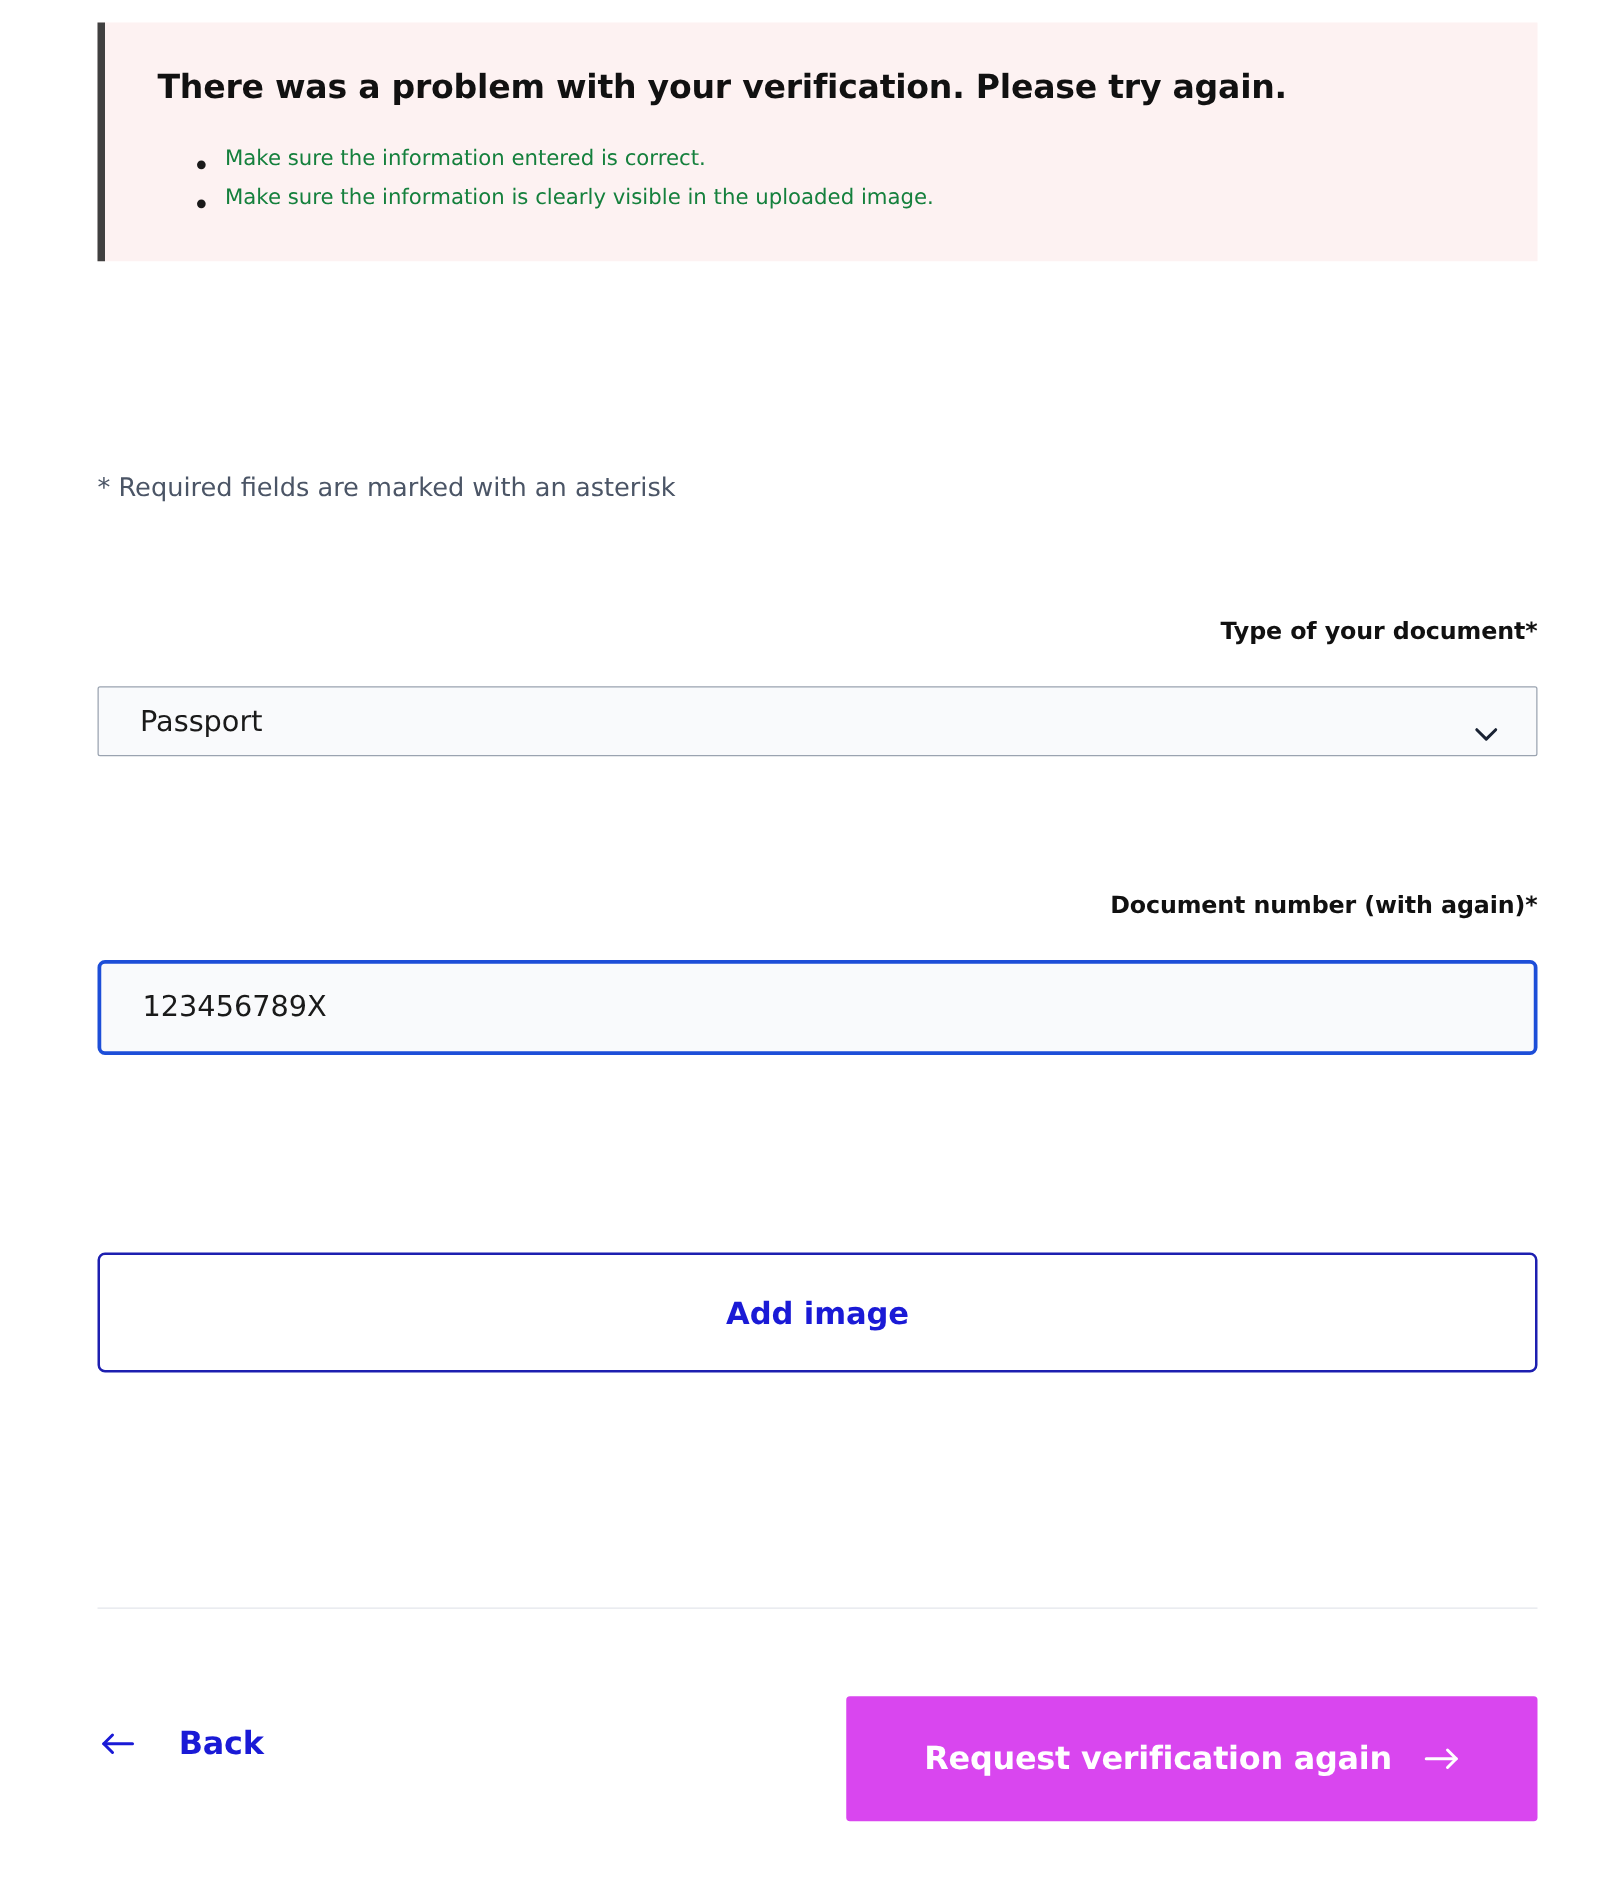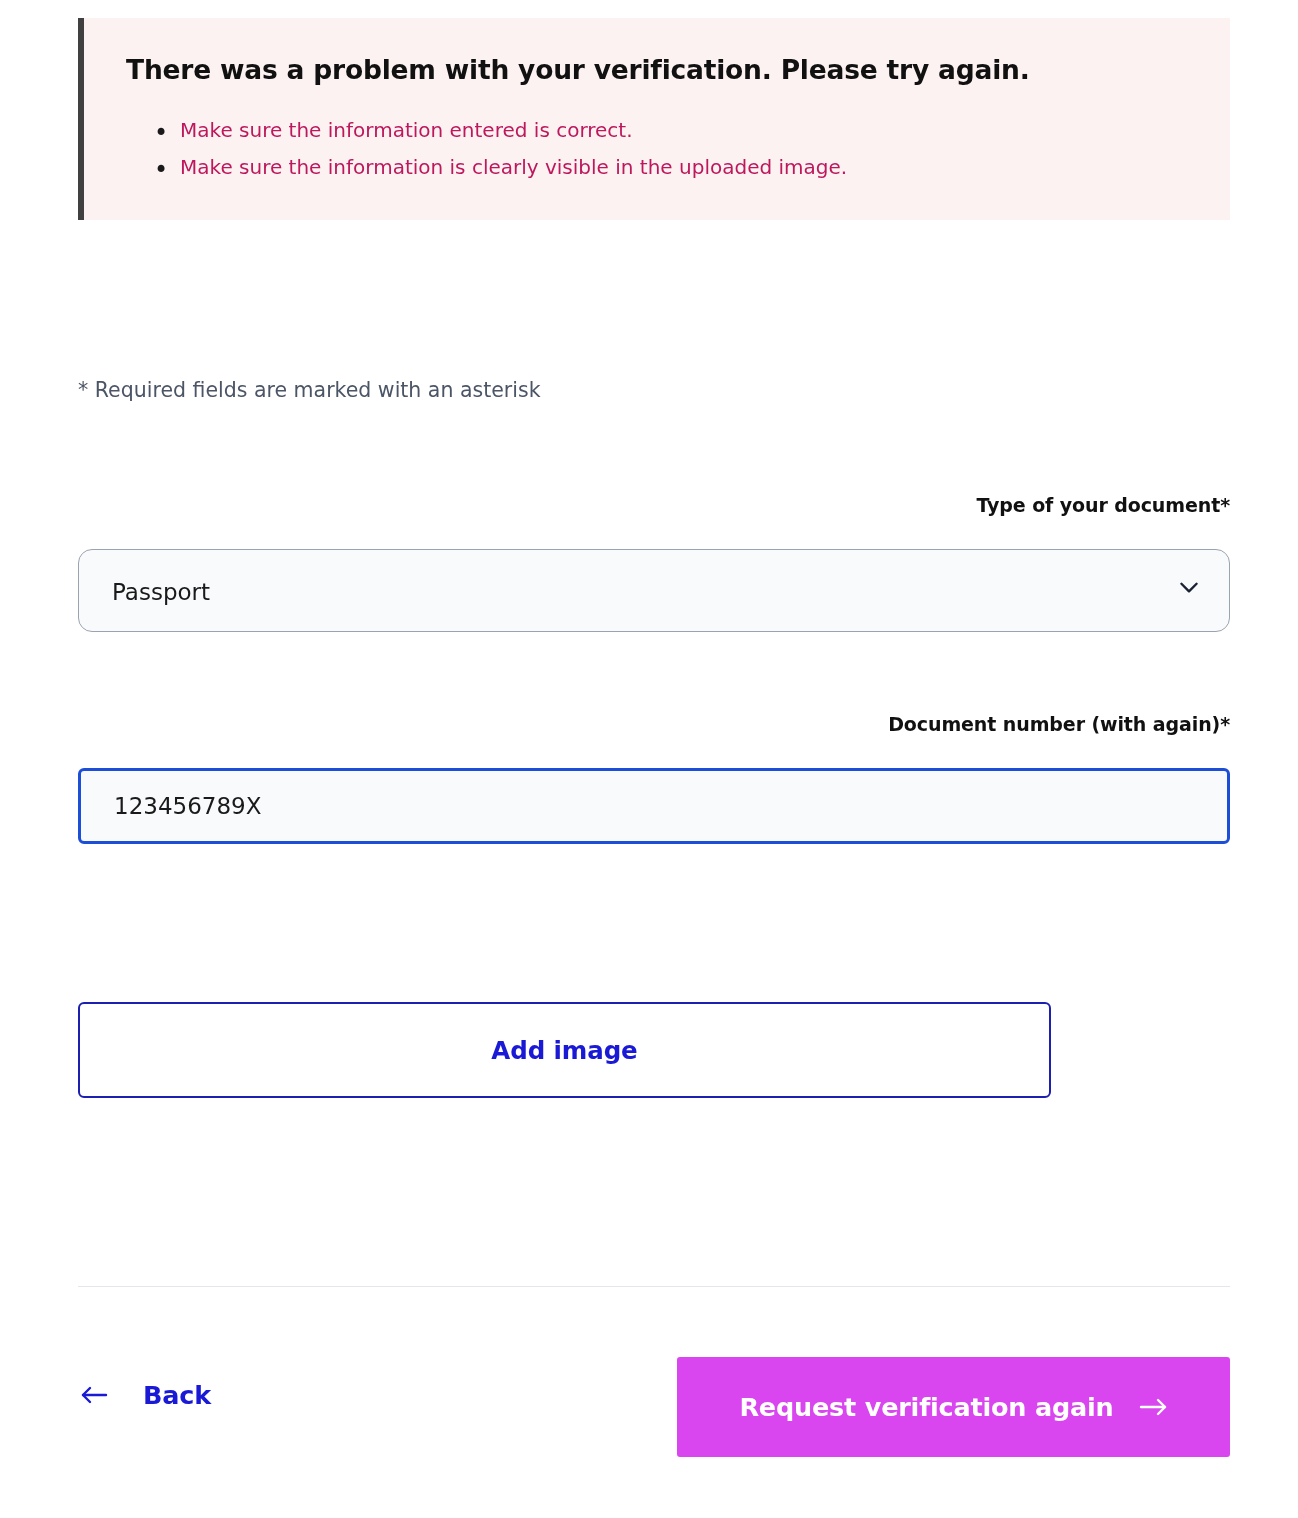--- a/index.html
+++ b/index.html
@@ -40,22 +40,22 @@
     letter-spacing: -0.2px;
     margin: 0 0 26px 0;
     line-height: 1.2;
   }
   .error-list {
     margin: 0;
     padding: 0 0 0 28px;
     list-style: none;
   }
   .error-list li {
-    font-size: 20px;
-    color: #be185d;
+    font-size: 17px;
+    color: #15803d;
     line-height: 1.85;
     position: relative;
     padding-left: 26px;
   }
   .error-list li::before {
     content: "•";
     position: absolute;
     left: 0;
     top: -1px;
     font-size: 24px;
@@ -89,23 +89,23 @@
   }
 
   .select-wrap {
     position: relative;
     margin-top: 33px;
     width: 1152px;
     height: 76px;
   }
   .select-box {
     width: 100%;
-    height: 83px;
+    height: 56px;
     border: 1px solid #9aa3b0;
-    border-radius: 14px;
+    border-radius: 2px;
     background: #f9fafc;
     font-family: "DejaVu Sans", sans-serif;
     font-size: 23px;
     color: #1a1a1a;
     padding: 2px 56px 0 33px;
     display: flex;
     align-items: center;
     cursor: pointer;
   }
   .chevron {
@@ -130,21 +130,21 @@
     border-radius: 6px;
     background: #f9fafc;
     font-family: "DejaVu Sans", sans-serif;
     font-size: 23px;
     color: #1a1a1a;
     padding: 0 33px;
   }
 
   .add-image-btn {
     margin-top: 70px;
-    width: 973px;
+    width: 1152px;
     height: 96px;
     background: #ffffff;
     border: 2px solid #1d1fb0;
     border-radius: 6px;
     color: #1a1ad6;
     font-family: "DejaVu Sans", sans-serif;
     font-size: 24.5px;
     font-weight: bold;
     letter-spacing: -0.1px;
     cursor: pointer;

